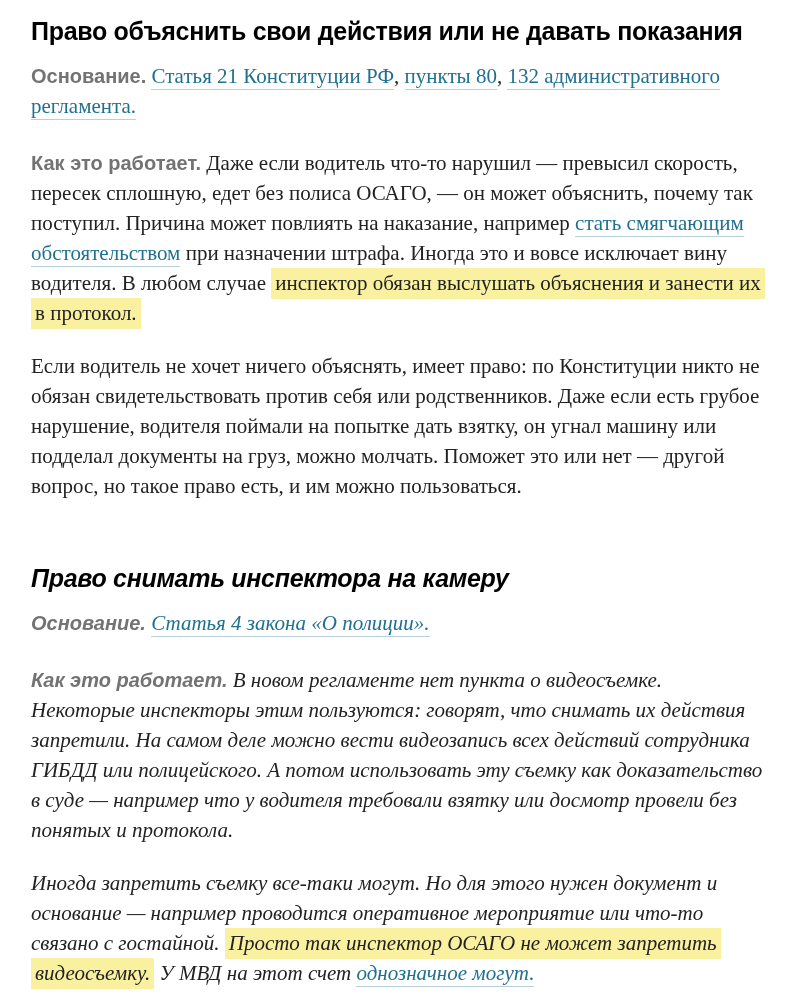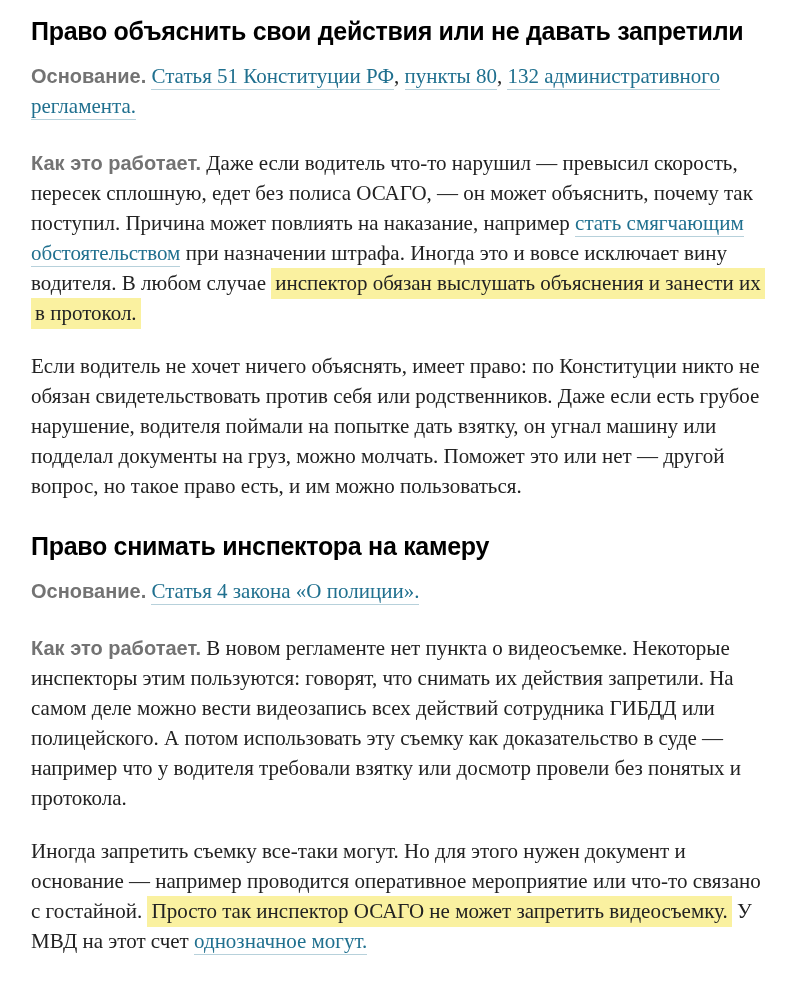--- a/index.html
+++ b/index.html
@@ -15,21 +15,21 @@
     font-family:"Liberation Serif", serif;
     color:var(--text-color);
     width:799px;
   }
   .article{
     padding:16px 28px 40px 31px;
     box-sizing:border-box;
     width:799px;
   }
   section.sect{margin:0;}
-  section.sect + section.sect{margin-top:30px;}
+  section.sect + section.sect{margin-top:62px;font-style:italic;}
   h2.section-heading{
     font-family:"Liberation Sans", sans-serif;
     font-size:25px;
     font-weight:700;
     color:var(--heading-color);
     letter-spacing:-0.3px;
     margin:0 0 15px 0;
     line-height:1.2;
   }
   p.basis{
@@ -61,22 +61,22 @@
     padding:3px 4px 4px 4px;
     -webkit-box-decoration-break:clone;
     box-decoration-break:clone;
   }
 </style>
 </head>
 <body>
 
 <article class="article">
     <section class="sect">
-      <h2 class="section-heading">Право объяснить свои действия или не давать запретили</h2>
-      <p class="basis"><span class="basis-label">Основание.</span> <a class="inline-link" href="#">Статья 51 Конституции РФ</a><span>, </span><a class="inline-link" href="#">пункты 80</a><span>, </span><a class="inline-link" href="#">132 административного регламента.</a></p>
+      <h2 class="section-heading">Право объяснить свои действия или не давать показания</h2>
+      <p class="basis"><span class="basis-label">Основание.</span> <a class="inline-link" href="#">Статья 21 Конституции РФ</a><span>, </span><a class="inline-link" href="#">пункты 80</a><span>, </span><a class="inline-link" href="#">132 административного регламента.</a></p>
       <p class="para"><span class="lead-label">Как это работает.</span> <span>Даже если водитель что-то нарушил — превысил скорость, пересек сплошную, едет без полиса ОСАГО, — он может объяснить, почему так поступил. Причина может повлиять на наказание, например </span><a class="inline-link" href="#">стать смягчающим обстоятельством</a><span> при назначении штрафа. Иногда это и вовсе исключает вину водителя. В любом случае </span><span class="hl">инспектор обязан выслушать объяснения и занести их в протокол.</span></p>
       <p class="para"><span>Если водитель не хочет ничего объяснять, имеет право: по Конституции никто не обязан свидетельствовать против себя или родственников. Даже если есть грубое нарушение, водителя поймали на попытке дать взятку, он угнал машину или подделал документы на груз, можно молчать. Поможет это или нет — другой вопрос, но такое право есть, и им можно пользоваться.</span></p>
     </section>
     <section class="sect">
       <h2 class="section-heading">Право снимать инспектора на камеру</h2>
       <p class="basis"><span class="basis-label">Основание.</span> <a class="inline-link" href="#">Статья 4 закона «О полиции».</a></p>
       <p class="para"><span class="lead-label">Как это работает.</span> <span>В новом регламенте нет пункта о видеосъемке. Некоторые инспекторы этим пользуются: говорят, что снимать их действия запретили. На самом деле можно вести видеозапись всех действий сотрудника ГИБДД или полицейского. А потом использовать эту съемку как доказательство в суде — например что у водителя требовали взятку или досмотр провели без понятых и протокола.</span></p>
       <p class="para"><span>Иногда запретить съемку все-таки могут. Но для этого нужен документ и основание — например проводится оперативное мероприятие или что-то связано с гостайной. </span><span class="hl">Просто так инспектор ОСАГО не может запретить видеосъемку.</span><span> У МВД на этот счет </span><a class="inline-link" href="#">однозначное могут.</a></p>
     </section>
   </article>

